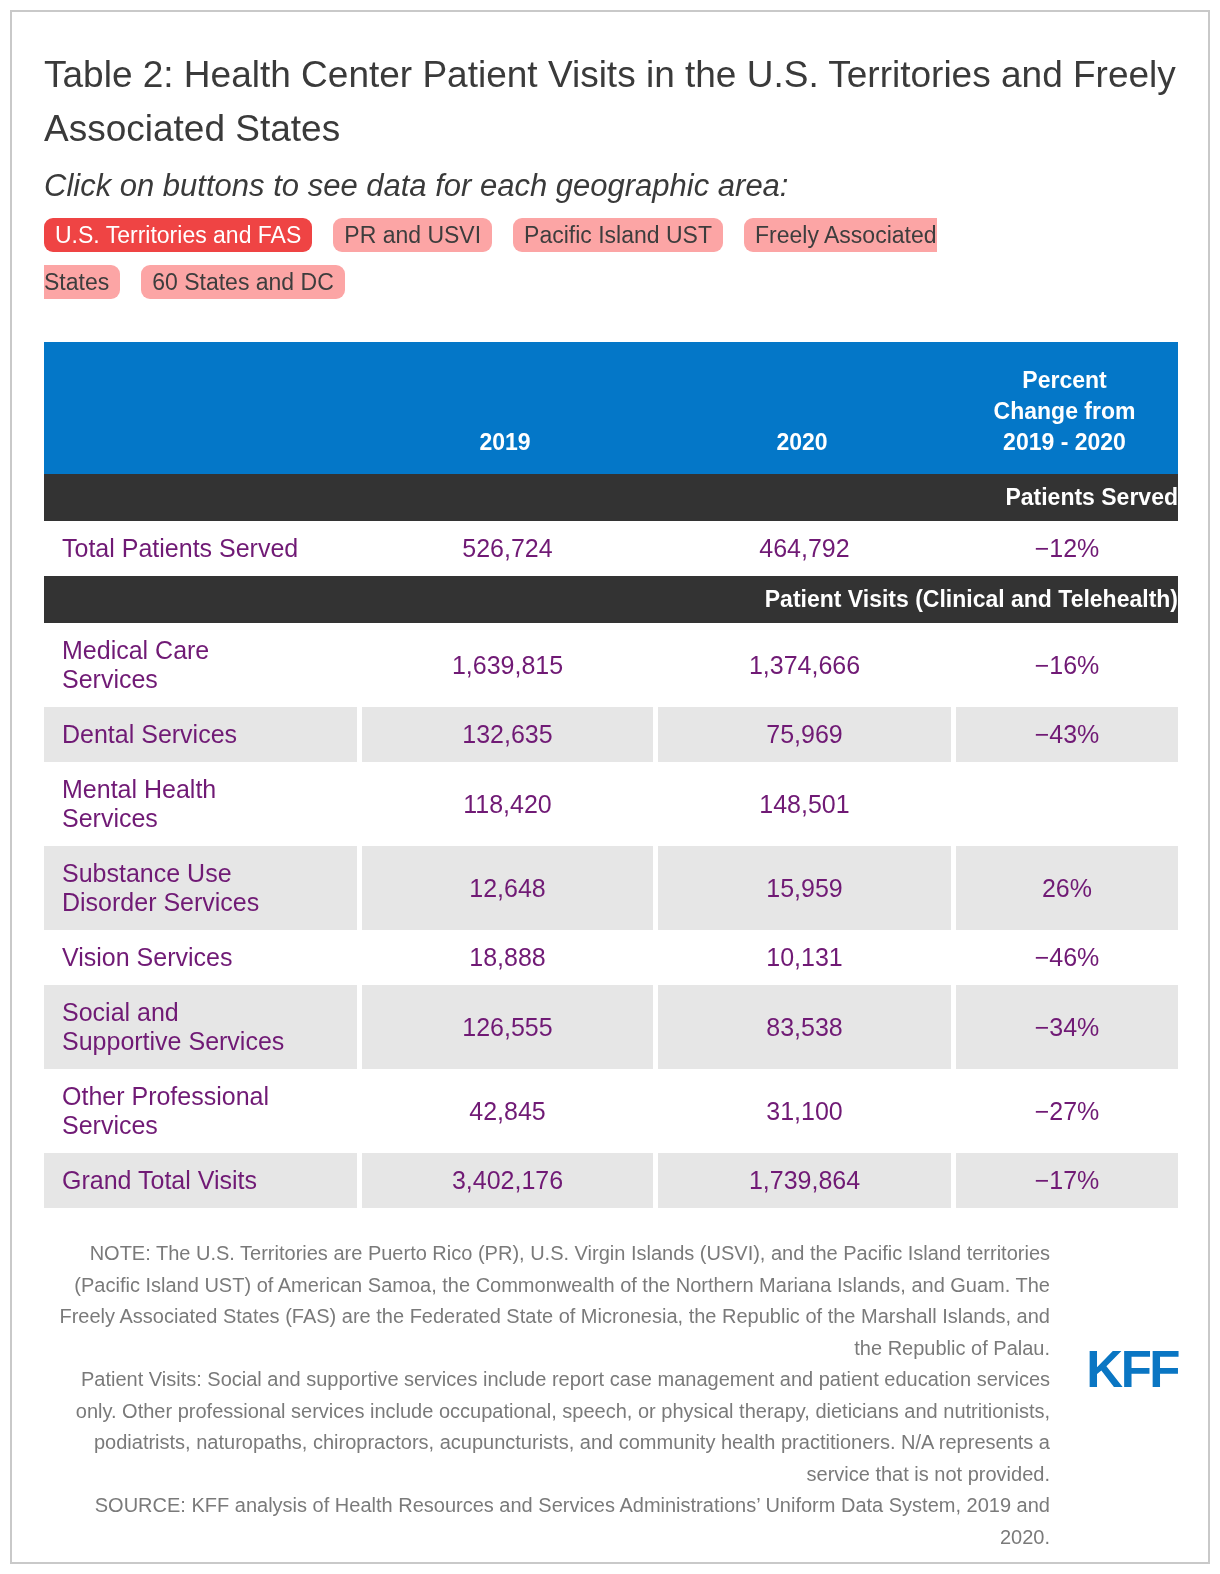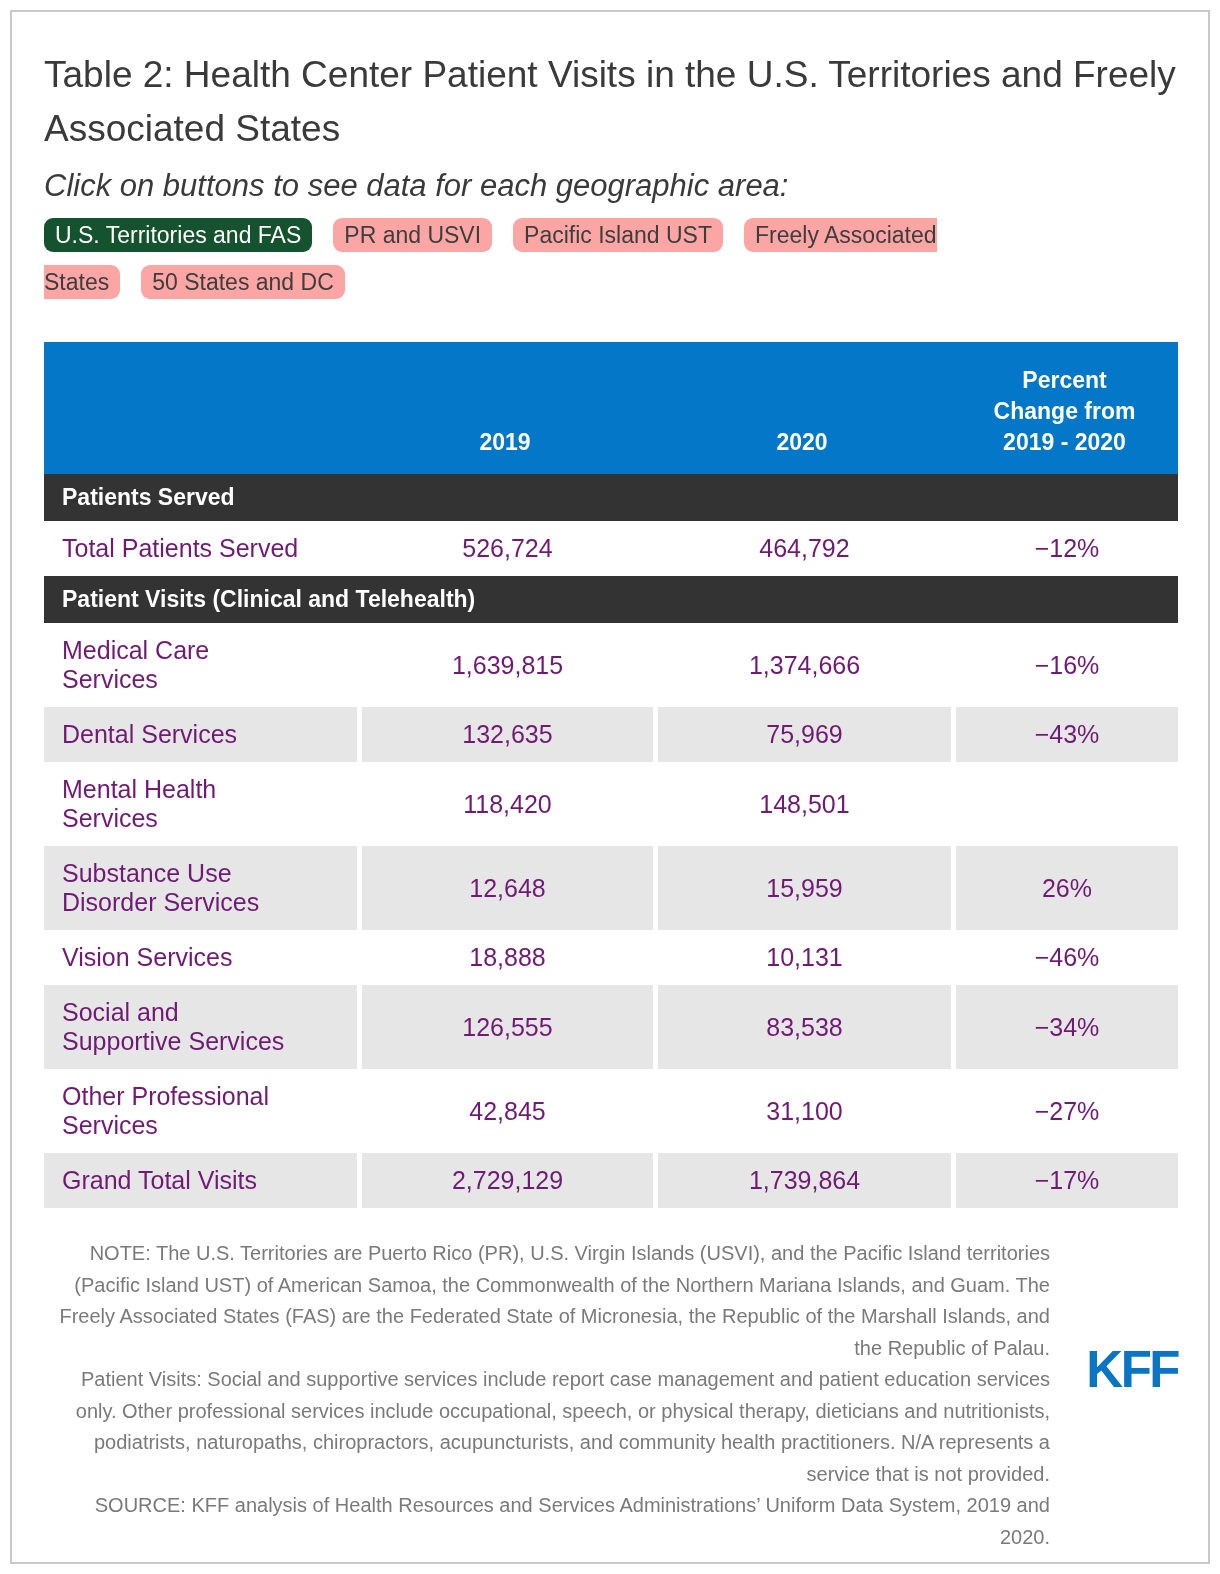--- a/index.html
+++ b/index.html
@@ -39,21 +39,21 @@
     display: inline;
     padding: 4px 11px;
     border-radius: 9px;
     margin-right: 21px;
     background: #fca5a5;
     color: #3d3d3d;
     white-space: pre-line;
     cursor: pointer;
   }
   .geo-btn.active {
-    background: #14532d;
+    background: #ef4444;
     color: #ffffff;
   }
   .data-table {
     margin-top: 36px;
     width: 1134px;
   }
   .thead {
     display: grid;
     grid-template-columns: 313px 296px 298px 227px;
     background: #0477c8;
@@ -67,20 +67,21 @@
   }
   .thead .hc { text-align: center; }
   .thead .hc.multi { white-space: pre-line; }
   .band {
     background: #333333;
     color: #ffffff;
     font-weight: 700;
     font-size: 23px;
     line-height: 29px;
     padding: 9px 0 9px 18px;
+    text-align: right;
   }
   .trow {
     display: grid;
     grid-template-columns: 313px 296px 298px 227px;
     font-size: 25px;
     line-height: 29px;
     color: #701a75;
   }
   .cell {
     display: flex;
@@ -121,21 +122,21 @@
 </head>
 <body>
 
 <div class="card">
 
   <h1 class="page-title">Table 2: Health Center Patient Visits in the U.S. Territories and Freely Associated States</h1>
 
   <p class="subtitle">Click on buttons to see data for each geographic area:</p>
 
   <div class="btn-row"><span class="geo-btn active">U.S. Territories and FAS</span><span class="geo-btn">PR and USVI</span><span class="geo-btn">Pacific Island UST</span><span class="geo-btn">Freely Associated
-States</span><span class="geo-btn">50 States and DC</span></div>
+States</span><span class="geo-btn">60 States and DC</span></div>
 
   <div class="data-table">
 
     <div class="thead">
       <div class="hc"></div>
       <div class="hc">2019</div>
       <div class="hc">2020</div>
       <div class="hc multi">Percent
 Change from
 2019 - 2020</div>
@@ -200,21 +201,21 @@
     <div class="trow">
       <div class="cell label">Other Professional
 Services</div>
       <div class="cell num">42,845</div>
       <div class="cell num">31,100</div>
       <div class="cell num">−27%</div>
     </div>
 
     <div class="trow alt">
       <div class="cell label">Grand Total Visits</div>
-      <div class="cell num">2,729,129</div>
+      <div class="cell num">3,402,176</div>
       <div class="cell num">1,739,864</div>
       <div class="cell num">−17%</div>
     </div>
 
   </div>
 
   <div class="notes">
     <p>NOTE: The U.S. Territories are Puerto Rico (PR), U.S. Virgin Islands (USVI), and the Pacific Island territories (Pacific Island UST) of American Samoa, the Commonwealth of the Northern Mariana Islands, and Guam. The Freely Associated States (FAS) are the Federated State of Micronesia, the Republic of the Marshall Islands, and the Republic of Palau.</p>
     <p>Patient Visits: Social and supportive services include report case management and patient education services only. Other professional services include occupational, speech, or physical therapy, dieticians and nutritionists, podiatrists, naturopaths, chiropractors, acupuncturists, and community health practitioners. N/A represents a service that is not provided.</p>
     <p>SOURCE: KFF analysis of Health Resources and Services Administrations’ Uniform Data System, 2019 and 2020.</p>

